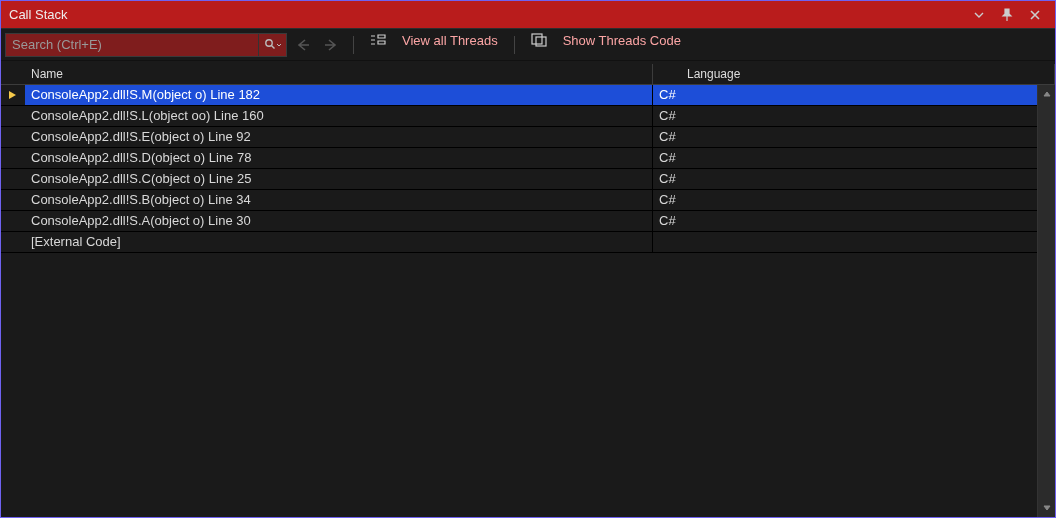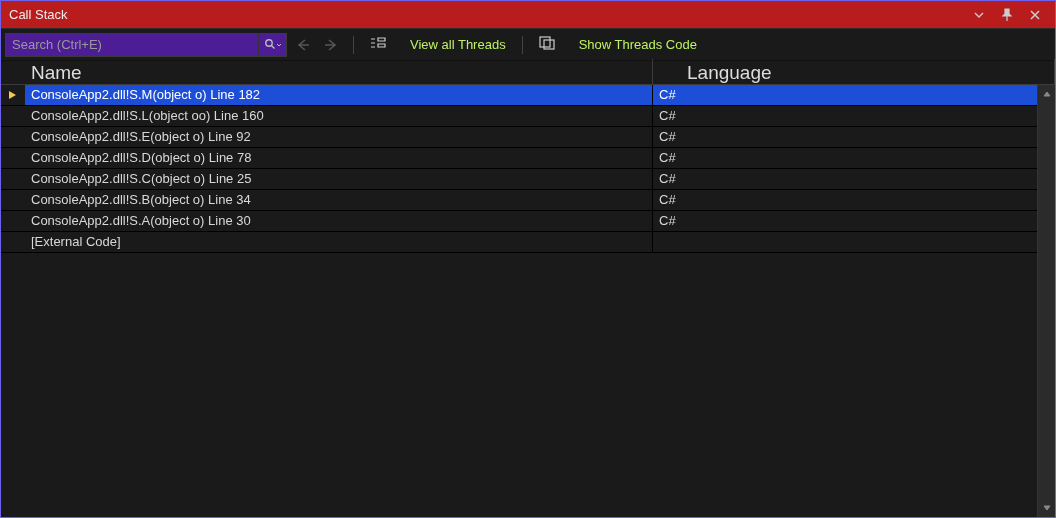--- a/index.html
+++ b/index.html
@@ -26,49 +26,49 @@
 
   
   .toolbar{
     height:32px;display:flex;align-items:center;
     padding:0 4px;gap:4px;
     background:#1a1a1a;border-bottom:1px solid #111;
     color:#ddd;font-size:13px;
   }
   .searchwrap{
     position:relative;width:282px;height:24px;
-    background:#4c1d95;border:1px solid #3a3a3a;
+    background:#7f1d1d;border:1px solid #3a3a3a;
     display:flex;align-items:center;
   }
   .searchwrap input{
     flex:1;height:100%;border:none;background:transparent;outline:none;
     color:#ccc;font-size:13px;padding:0 6px;
   }
   .searchwrap input::placeholder{color:#999;}
   .searchbtn{
     width:28px;height:100%;display:flex;align-items:center;justify-content:center;
     color:#bbb;cursor:pointer;border-left:1px solid #333;
   }
   .nav-btn{
     width:24px;height:24px;display:flex;align-items:center;justify-content:center;
     cursor:pointer;
   }
   .nav-btn.disabled svg{stroke:#555;}
   .tb-sep{width:1px;height:18px;background:#444;margin:0 6px;}
   .tb-cmd{
-    display:flex;align-items:center;gap:24px;height:24px;padding:0 6px;
-    cursor:pointer;color:#bef264;
+    display:flex;align-items:flex-start;gap:16px;height:24px;padding:0 6px;
+    cursor:pointer;color:#fca5a5;
   }
   .tb-cmd svg{stroke:#ccc;fill:none;}
 
   
   .tblhead{
-    height:24px;display:flex;align-items:center;
+    height:24px;display:flex;align-items:flex-end;
     background:#1a1a1a;border-bottom:1px solid #3c3c3c;
-    color:#ddd;font-size:19px;
+    color:#ddd;font-size:12px;
   }
   .tblhead .gutter{width:24px;border-right:1px solid #3c3c3c;}
   .tblhead .col-name{width:628px;border-right:1px solid #3c3c3c;padding:3px 6px;}
   .tblhead .col-lang{flex:1;border-right:1px solid #3c3c3c;padding:3px 6px;margin-left:28px;}
 
   
   .tblbody{flex:1;position:relative;overflow:hidden;}
   .rows{position:absolute;left:0;right:18px;top:0;}
   .row{
     height:21px;display:flex;align-items:stretch;

